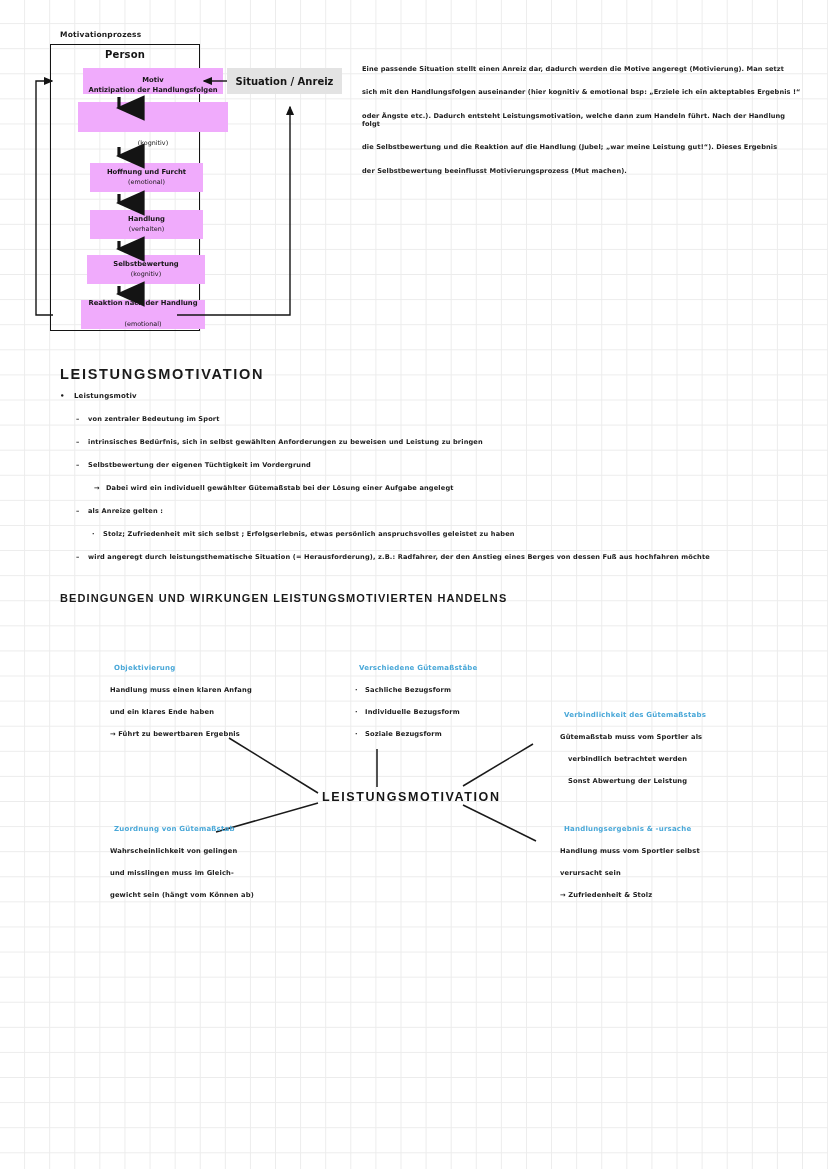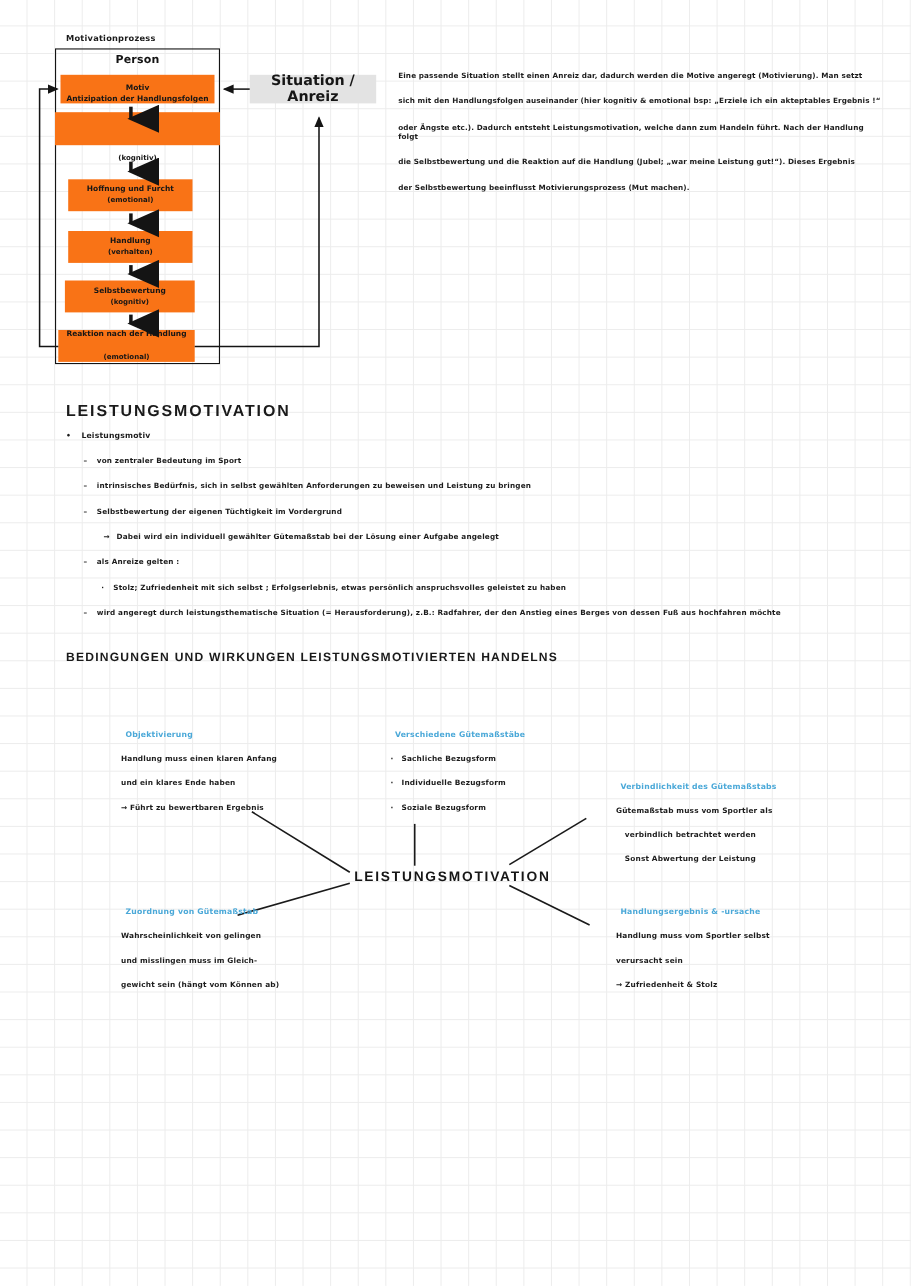--- a/index.html
+++ b/index.html
@@ -21,26 +21,26 @@
   }
   #page{position:absolute;left:0;top:0;width:828px;height:1169px;z-index:2;}
 
   
   .hw{font-family:"DejaVu Sans", sans-serif;color:#1a1a1a;letter-spacing:.2px;}
 
   
   .flow-title{position:absolute;left:60px;top:30px;font-size:7.5px;font-weight:700;color:#1b1b1b;}
   .outer-box{position:absolute;left:50px;top:44px;width:150px;height:287px;border:1.4px solid #141414;box-sizing:border-box;background:transparent;}
   .person-label{position:absolute;left:50px;top:49px;width:150px;text-align:center;font-size:10px;font-weight:700;color:#141414;}
-  .node{position:absolute;background:#f97316;color:#161616;text-align:center;
+  .node{position:absolute;background:#f0abfc;color:#161616;text-align:center;
         display:flex;flex-direction:column;align-items:center;justify-content:center;
-        font-size:6.8px;font-weight:700;line-height:1.45;}
-  .node .l2{font-size:6.4px;font-weight:700;}
+        font-size:6.8px;font-weight:700;line-height:1.45;margin-left:28px;}
+  .node .l2{font-size:6.4px;font-weight:400;}
   .sit-node{position:absolute;background:#e3e3e3;color:#161616;text-align:center;
-        display:flex;align-items:center;justify-content:center;font-size:13px;font-weight:700;}
+        display:flex;align-items:center;justify-content:center;font-size:10px;font-weight:700;}
   svg.lines{position:absolute;left:0;top:0;width:828px;height:1169px;overflow:visible;}
 
   
   .para{position:absolute;left:362px;top:66px;width:440px;}
   .para p{margin:0 0 15.5px 0;font-size:6.6px;line-height:1.2;color:#1d1d1d;font-weight:600;letter-spacing:.1px;}
 
   
   .sec-h{position:absolute;font-family:"Liberation Sans", sans-serif;font-weight:700;color:#1a1a1a;letter-spacing:1.7px;}
   #h-leistung{left:60px;top:366px;font-size:14.5px;}
   #h-beding{left:60px;top:592px;font-size:11px;letter-spacing:1.1px;}

